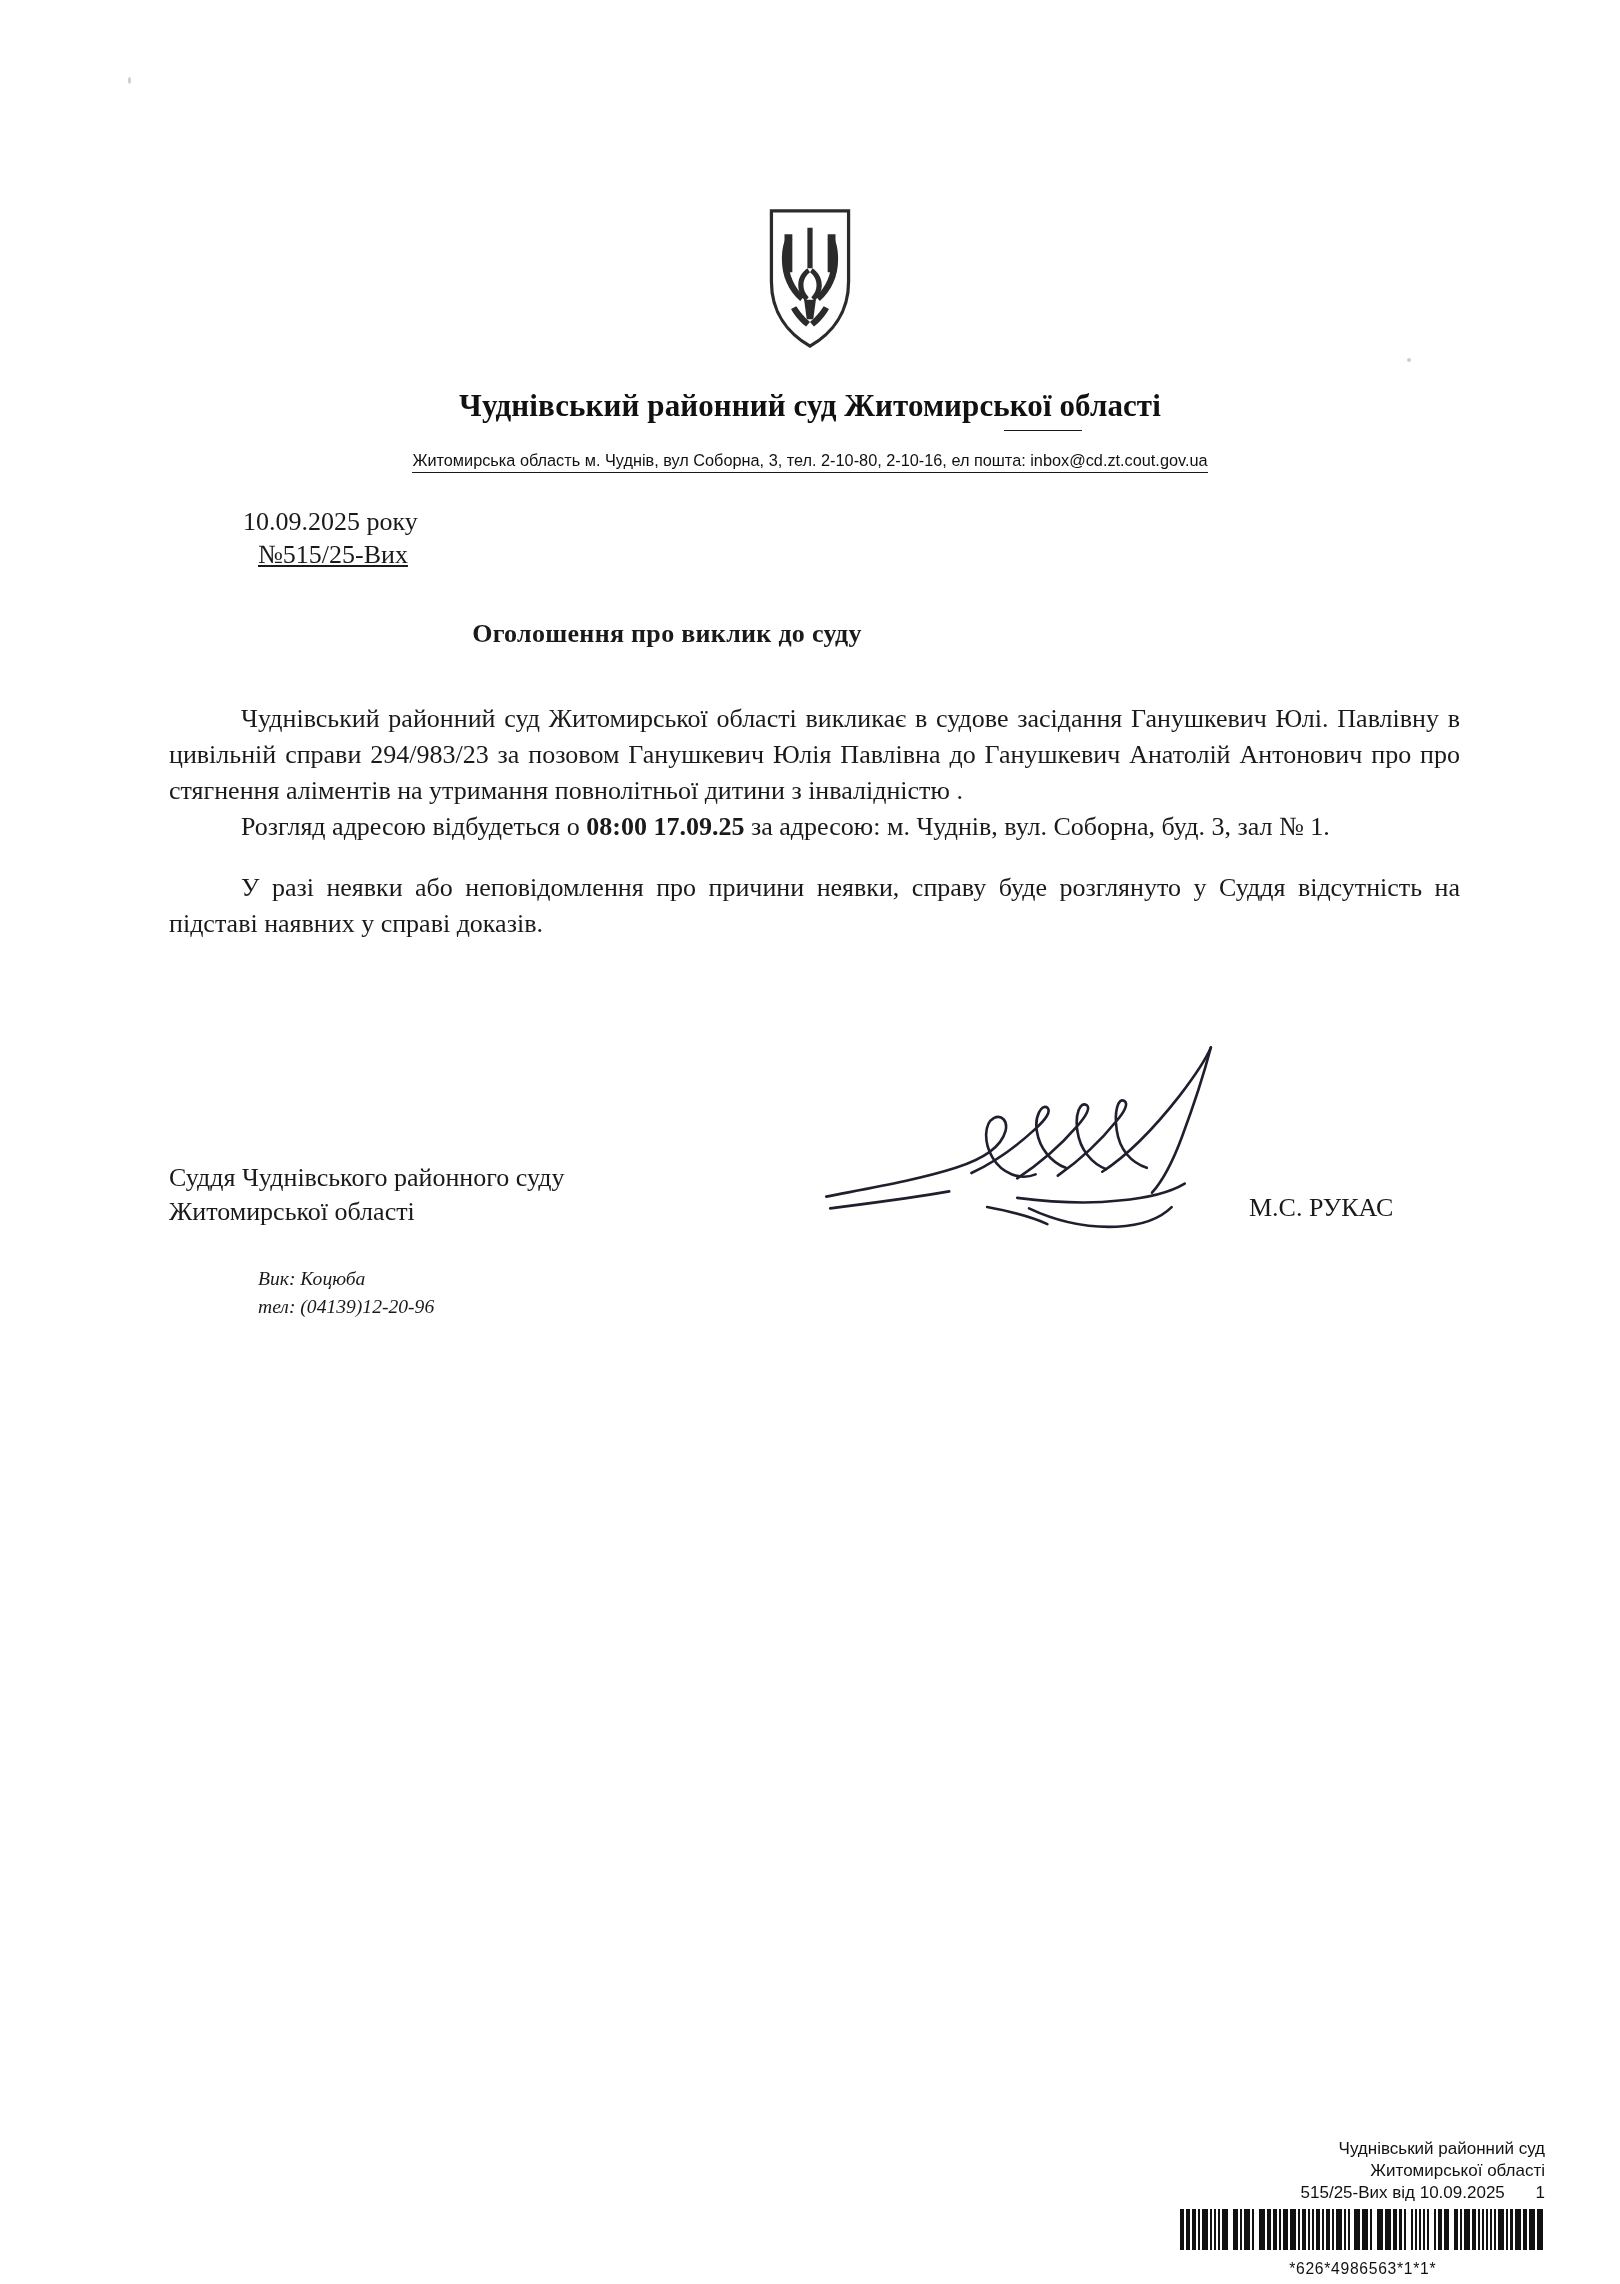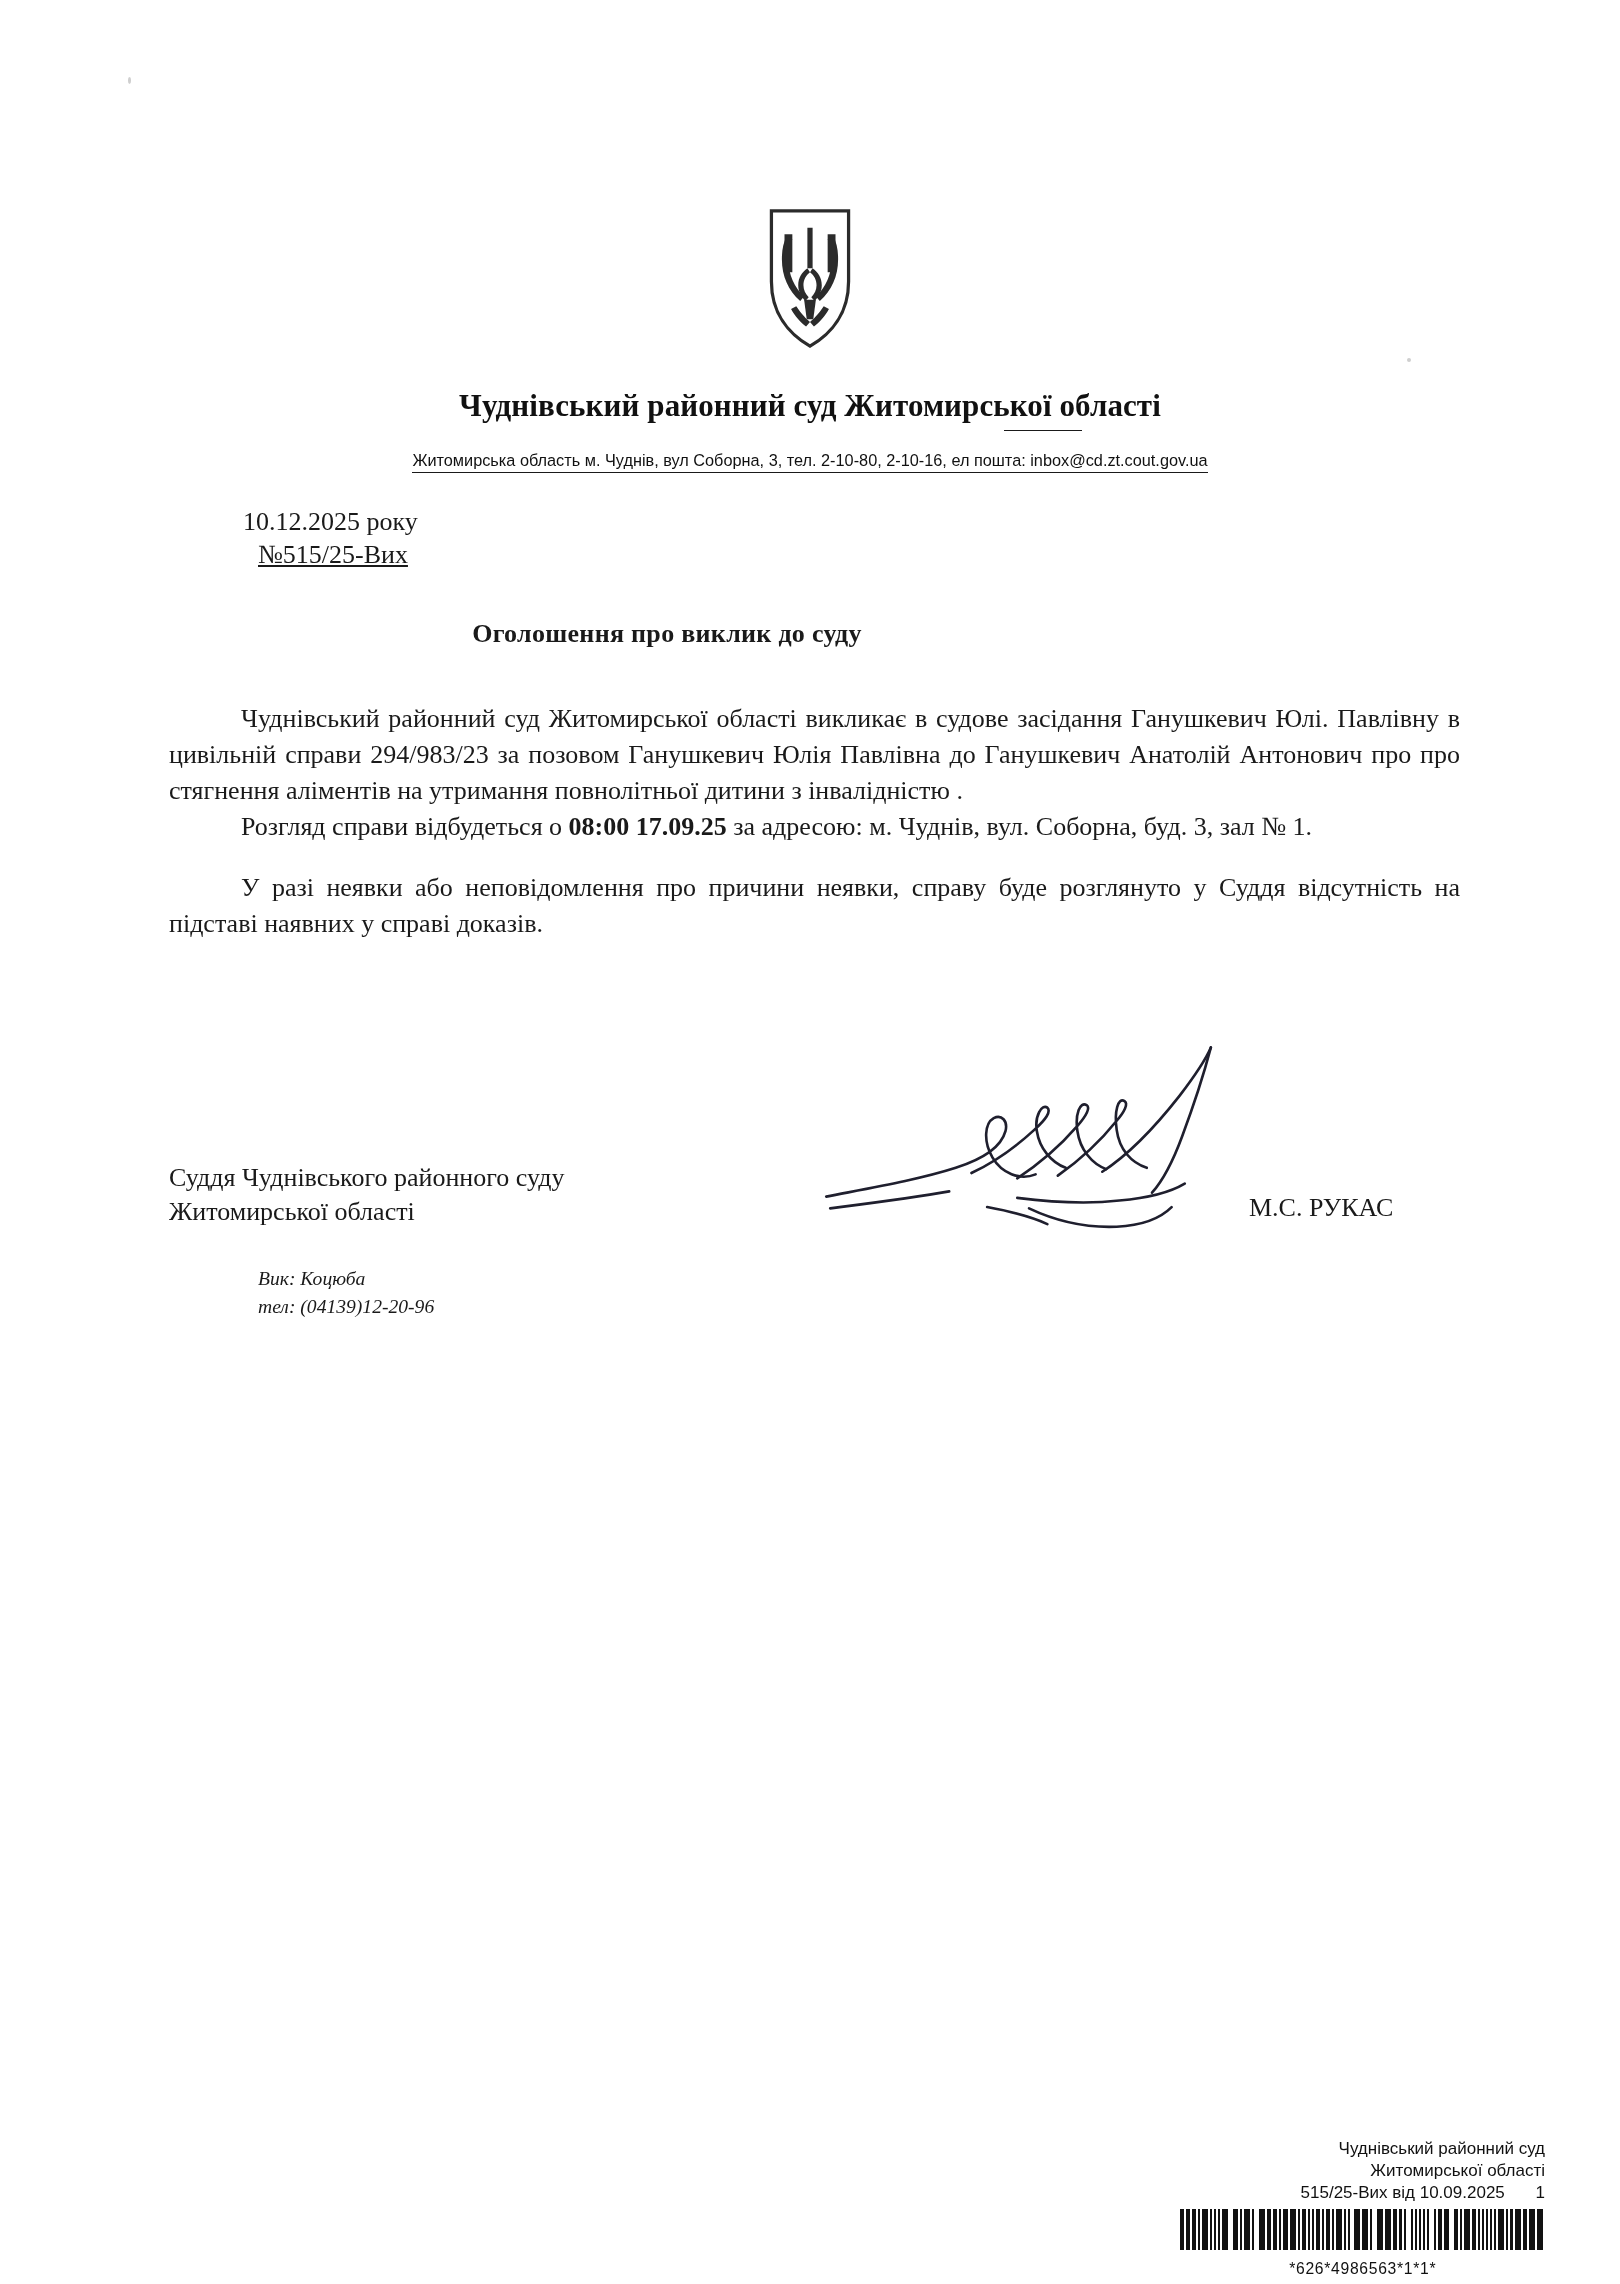--- a/index.html
+++ b/index.html
@@ -211,28 +211,28 @@
     </svg>
   </div>
 
   <div class="court-title">Чуднівський районний суд Житомирської області</div>
   <div class="title-underline"></div>
 
   <div class="court-address">
     <span class="inner">Житомирська область м. Чуднів, вул  Соборна, 3, тел. 2-10-80, 2-10-16, ел пошта:  inbox@cd.zt.cout.gov.ua</span>
   </div>
 
-  <div class="doc-date">10.12.2025  року</div>
+  <div class="doc-date">10.09.2025  року</div>
   <div class="doc-number">№515/25-Вих</div>
 
   <div class="doc-heading">Оголошення про виклик до суду</div>
 
   <div class="body-block">
     <p>Чуднівський районний суд Житомирської області викликає в судове засідання Ганушкевич Юлі. Павлівну в цивільній справи 294/983/23 за позовом Ганушкевич Юлія Павлівна до Ганушкевич Анатолій Антонович про про стягнення аліментів на утримання повнолітньої дитини з інвалідністю .</p>
-    <p><span>Розгляд справи відбудеться о </span><span class="bold">08:00 17.09.25</span><span> за адресою: м. Чуднів, вул. Соборна, буд. 3, зал № 1.</span></p>
+    <p><span>Розгляд адресою відбудеться о </span><span class="bold">08:00 17.09.25</span><span> за адресою: м. Чуднів, вул. Соборна, буд. 3, зал № 1.</span></p>
     <p class="gap">У разі неявки або неповідомлення про причини неявки, справу буде розглянуто у Суддя відсутність на підставі наявних у справі доказів.</p>
   </div>
 
   <div class="signature-graphic">
     <svg viewBox="0 0 720 330" width="471" height="216" xmlns="http://www.w3.org/2000/svg">
       <g fill="none" stroke="#1f1f2e" stroke-width="4" stroke-linecap="round">
         <path d="M8 250 C80 236 150 224 206 206 C250 192 276 172 282 150 C286 134 276 124 264 130 C250 138 248 166 262 190 C276 214 304 226 328 216"></path>
         <path d="M230 214 C268 196 300 172 326 148 C344 132 352 120 346 114 C338 108 326 126 330 150 C334 176 352 198 374 206"></path>
         <path d="M300 222 C334 200 366 172 392 142 C406 126 412 114 406 110 C396 104 388 124 392 150 C396 178 414 200 436 208"></path>
         <path d="M362 218 C396 194 428 164 452 134 C464 120 470 108 464 104 C454 98 448 120 452 148 C456 178 474 198 498 206"></path>

